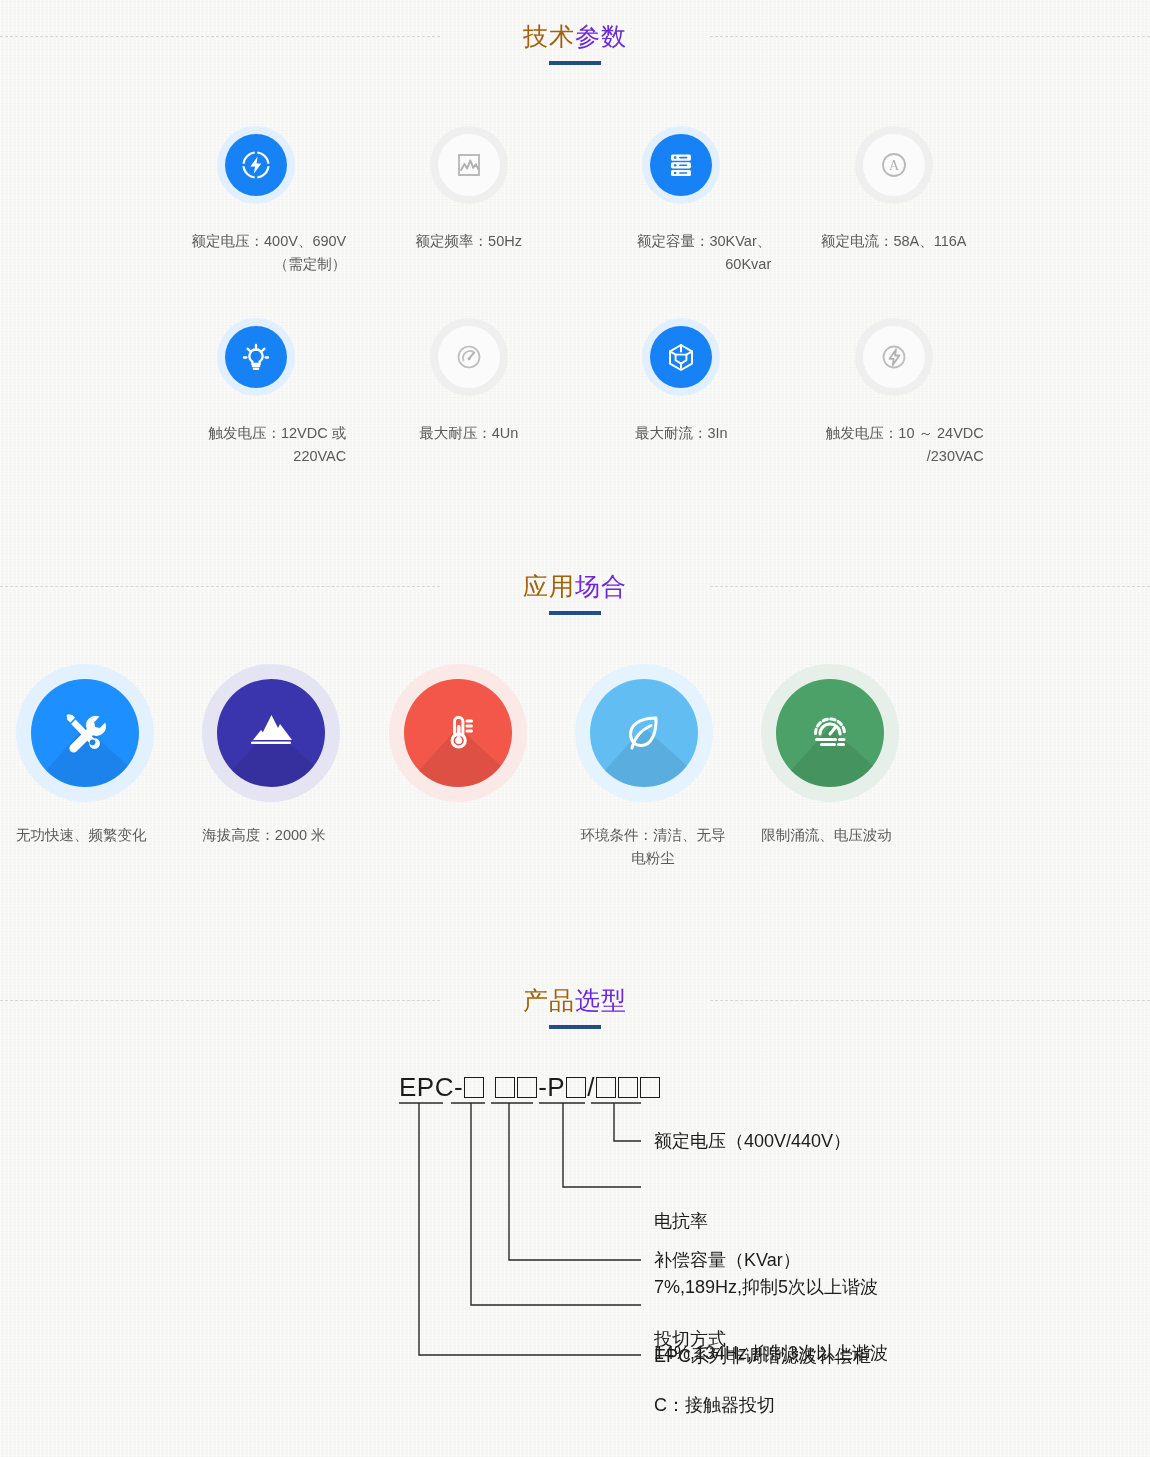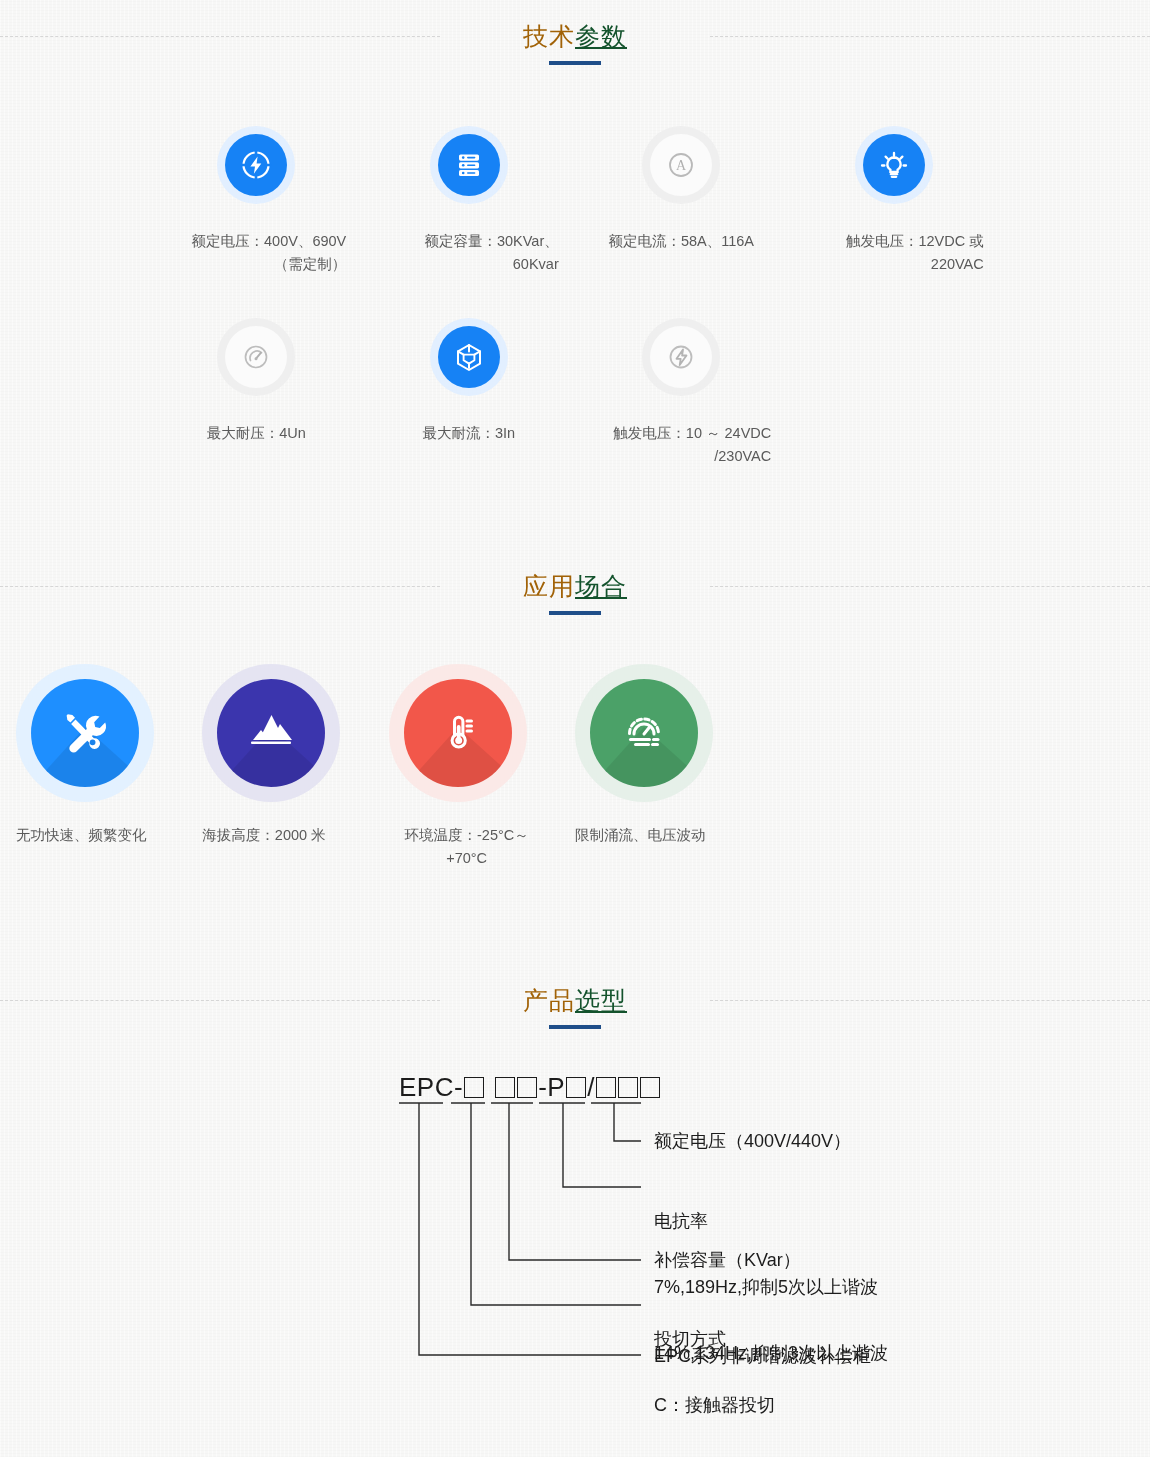--- a/index.html
+++ b/index.html
@@ -45,21 +45,21 @@
   .section-head .title {
     position: relative;
     display: inline-block;
     font-size: 25px;
     line-height: 1;
     padding-top: 24px;
     letter-spacing: 1px;
     font-weight: 400;
   }
   .section-head .t-blue { color: #a16207; }
-  .section-head .t-dark { color: #14532d; text-decoration: underline; }
+  .section-head .t-dark { color: #6d28d9; }
   .section-head .underbar {
     width: 52px;
     height: 4px;
     background: #1f4e89;
     margin: 12px auto 0;
   }
 
   
   .tech-wrap { padding: 42px 0 10px; }
   .tech-grid {
@@ -222,20 +222,34 @@
                   <path d="M17 27 v4"></path>
                 <path d="M3.2 17 h4"></path>
                   <path d="M27 17 h4"></path>
               </g>
             </svg>
           </div>
         </div>
         <div class="tech-label">额定电压：400V、690V（需定制）</div>
       </div>
 
+      <div class="tech-cell">
+        <div class="tech-icon off">
+          <div class="disc">
+            <svg width="32" height="32" viewBox="0 0 32 32">
+              <g fill="none" stroke="#b9b9b9" stroke-width="1.9" stroke-linecap="square">
+                <path d="M6 6 v20 h20 v-20"></path>
+                <path d="M26 6 h-20"></path>
+              </g>
+              <path d="M8 21 l3.5 -6 l2.6 4.6 l3.2 -8.2 l3 7.4 l2.4 -3.6 l2.8 5" fill="none" stroke="#b0b0b0" stroke-width="1.9" stroke-linejoin="round" stroke-linecap="round"></path>
+            </svg>
+          </div>
+        </div>
+        <div class="tech-label">额定频率：50Hz</div>
+      </div>
 
       <div class="tech-cell">
         <div class="tech-icon on">
           <div class="disc">
             <svg width="32" height="32" viewBox="0 0 32 32">
               <g fill="#ffffff">
                 <rect x="6" y="5.5" width="20" height="6.2" rx="1.6"></rect>
                 <rect x="6" y="13.2" width="20" height="6.2" rx="1.6"></rect>
                 <rect x="6" y="20.9" width="20" height="6.2" rx="1.6"></rect>
               </g>
@@ -391,24 +405,37 @@
                 <path d="M38 17 h4.5"></path>
                 <path d="M38 22 h4.5"></path>
                 <path d="M38 27 h4.5"></path>
               </g>
               <circle cx="29.7" cy="36.5" r="6.6" fill="none" stroke="#ffffff" stroke-width="3"></circle>
               <rect x="27.8" y="21" width="3.8" height="15" rx="1.9" fill="#ffffff"></rect>
               <circle cx="29.7" cy="36.5" r="3.5" fill="#ffffff"></circle>
             </svg>
           </div>
         </div>
-        <div class="app-label">环境温度：-25°C～ +70°C</div>
-      </div>
-
-
+      </div>
+
+
+      <div class="app-cell">
+        <div class="app-halo" style="background:#e4f3fd;">
+          <div class="app-disc" style="background:#62bdf2;">
+            <div class="shadow"></div>
+            <svg width="58" height="58" viewBox="0 0 58 58">
+              <g fill="none" stroke="#ffffff" stroke-width="3" stroke-linecap="round" stroke-linejoin="round">
+                <path d="M41 14 C25 14 15.5 20.5 15.5 30.5 C15.5 37 20.5 41.5 26 41.5 C37 41.5 41.5 28 41 14 z"></path>
+                <path d="M17 44 C19.5 33.5 27 25.5 36 21.5"></path>
+              </g>
+            </svg>
+          </div>
+        </div>
+        <div class="app-label">环境条件：清洁、无导电粉尘</div>
+      </div>
 
       <div class="app-cell">
         <div class="app-halo" style="background:#e6f0e9;">
           <div class="app-disc" style="background:#4ba168;">
             <div class="shadow"></div>
             <svg width="58" height="58" viewBox="0 0 58 58">
               <g fill="none" stroke="#ffffff" stroke-width="3" stroke-linecap="round">
                 <path d="M14.5 29.5 a14.5 14.5 0 0 1 29 0" stroke-dasharray="4.4 3.4"></path>
                 <path d="M19 30 a10 10 0 0 1 20 0"></path>
                 <path d="M29 30 L35 22.5"></path>

